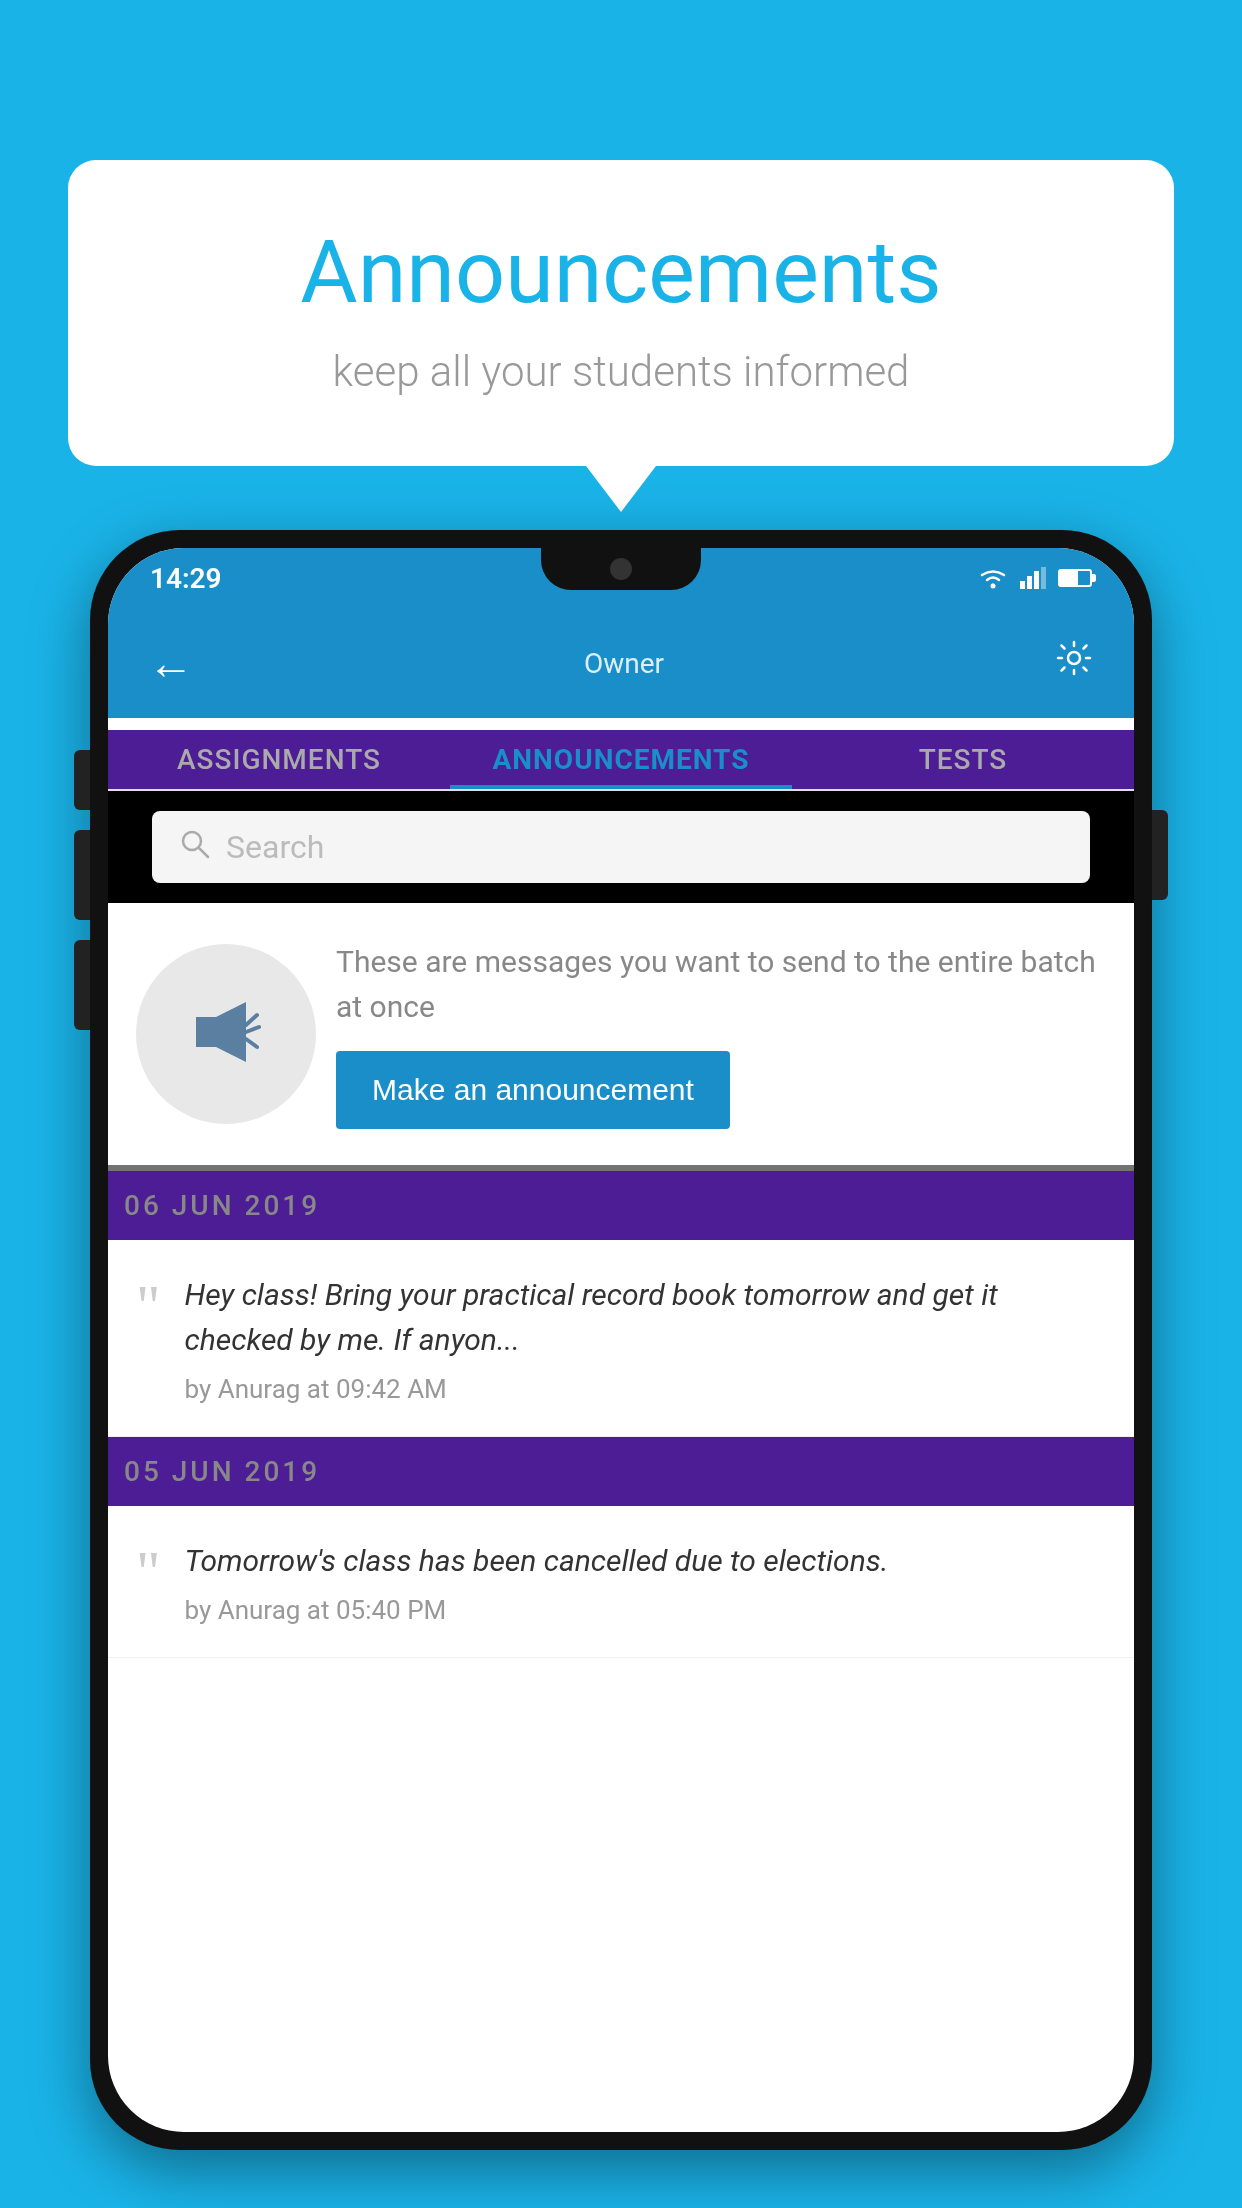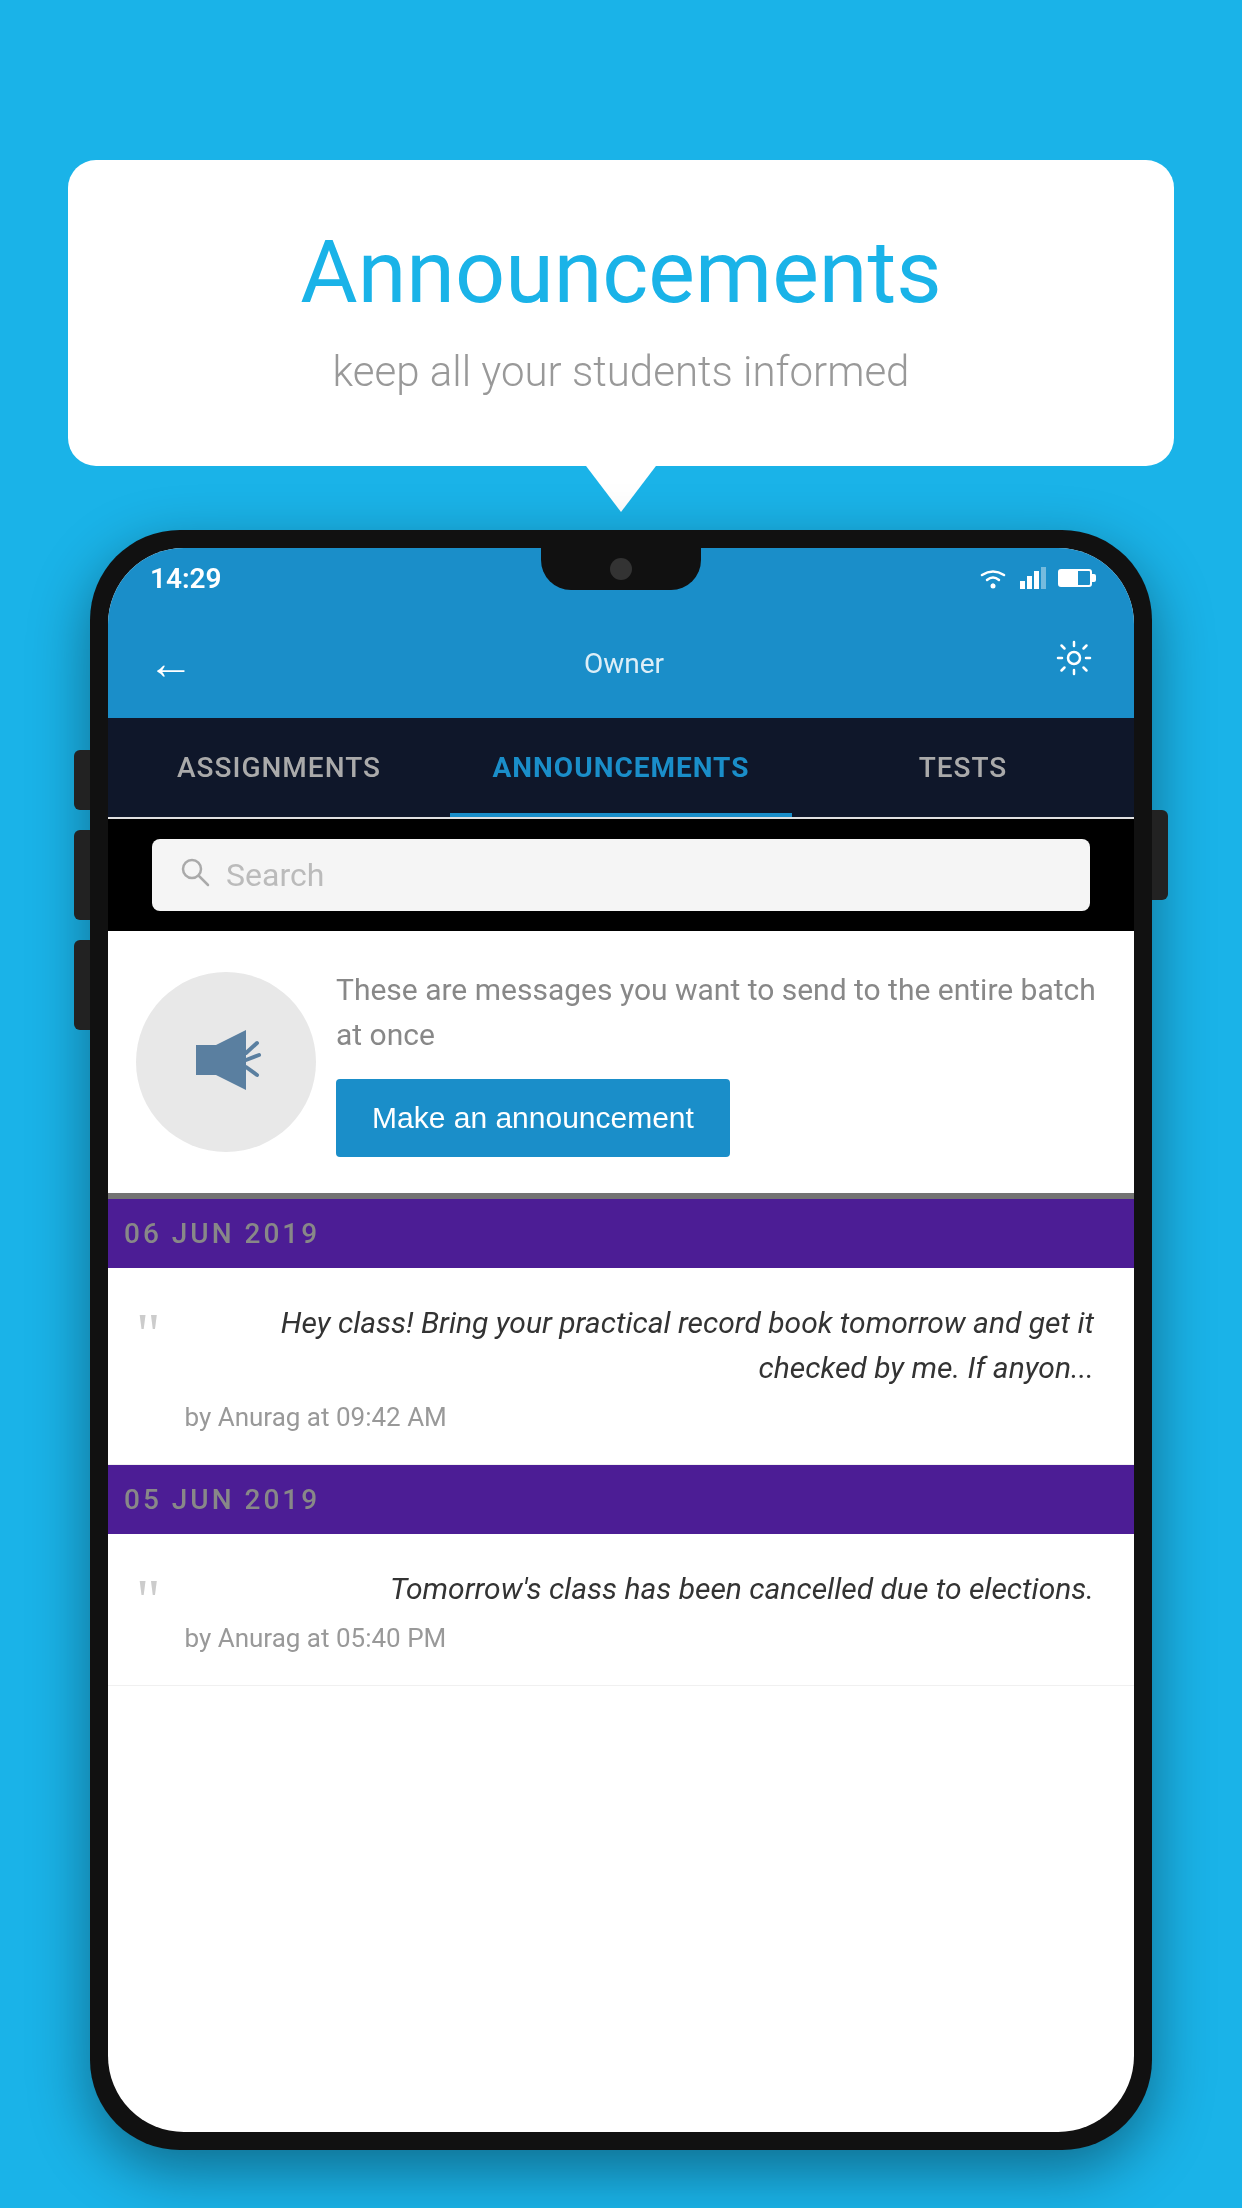--- a/index.html
+++ b/index.html
@@ -191,24 +191,25 @@
     }
 
     .header-settings {
       color: white;
       font-size: 42px;
       cursor: pointer;
     }
 
     
     .tabs-bar {
-      background: #0f172a;
+      background: #4c1d95;
       display: flex;
       border-bottom: 2px solid #e0e0e0;
-      height: 101px;
+      height: 61px;
+      margin-top: 12px;
     }
 
     .tab-item {
       flex: 1;
       display: flex;
       align-items: center;
       justify-content: center;
       font-size: 28px;
       font-weight: 500;
       color: #aaa;
@@ -332,21 +333,20 @@
     .announcement-content {
       flex: 1;
     }
 
     .announcement-text {
       color: #333;
       font-size: 30px;
       font-style: italic;
       line-height: 1.5;
       margin-bottom: 12px;
-      text-align: right;
     }
 
     .announcement-meta {
       color: #999;
       font-size: 26px;
     }
 
     
     .phone-side-buttons {
       position: absolute;

